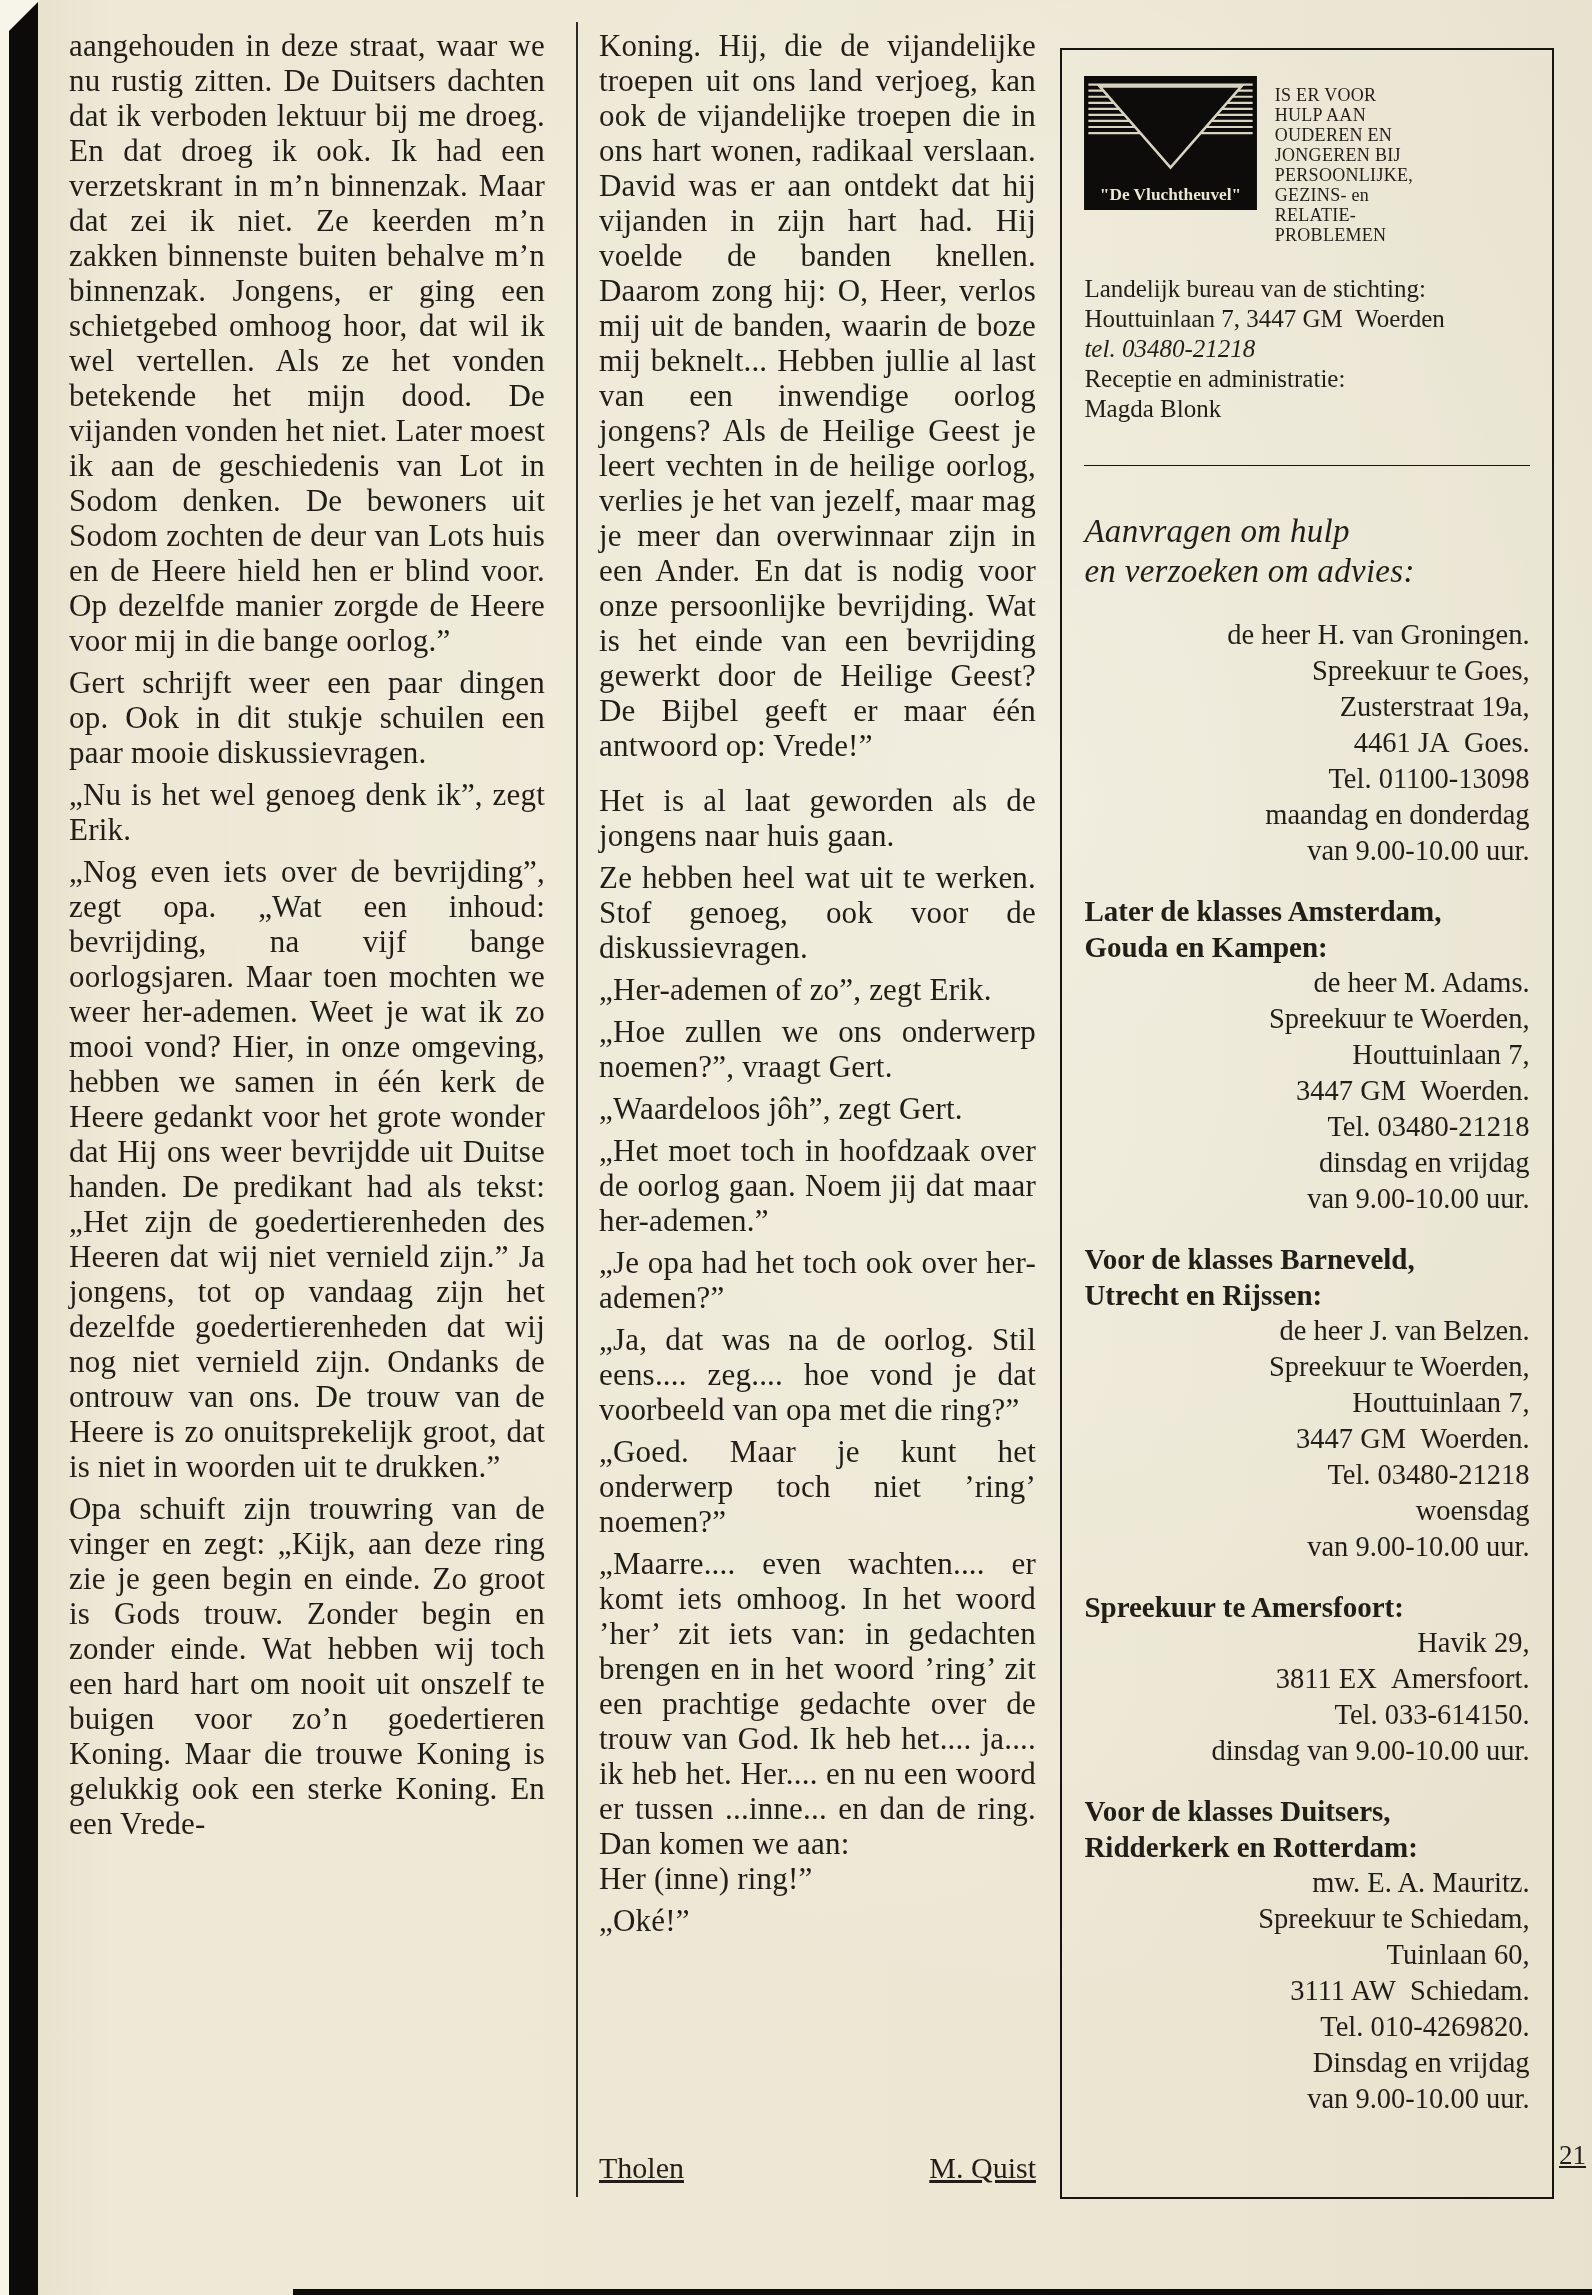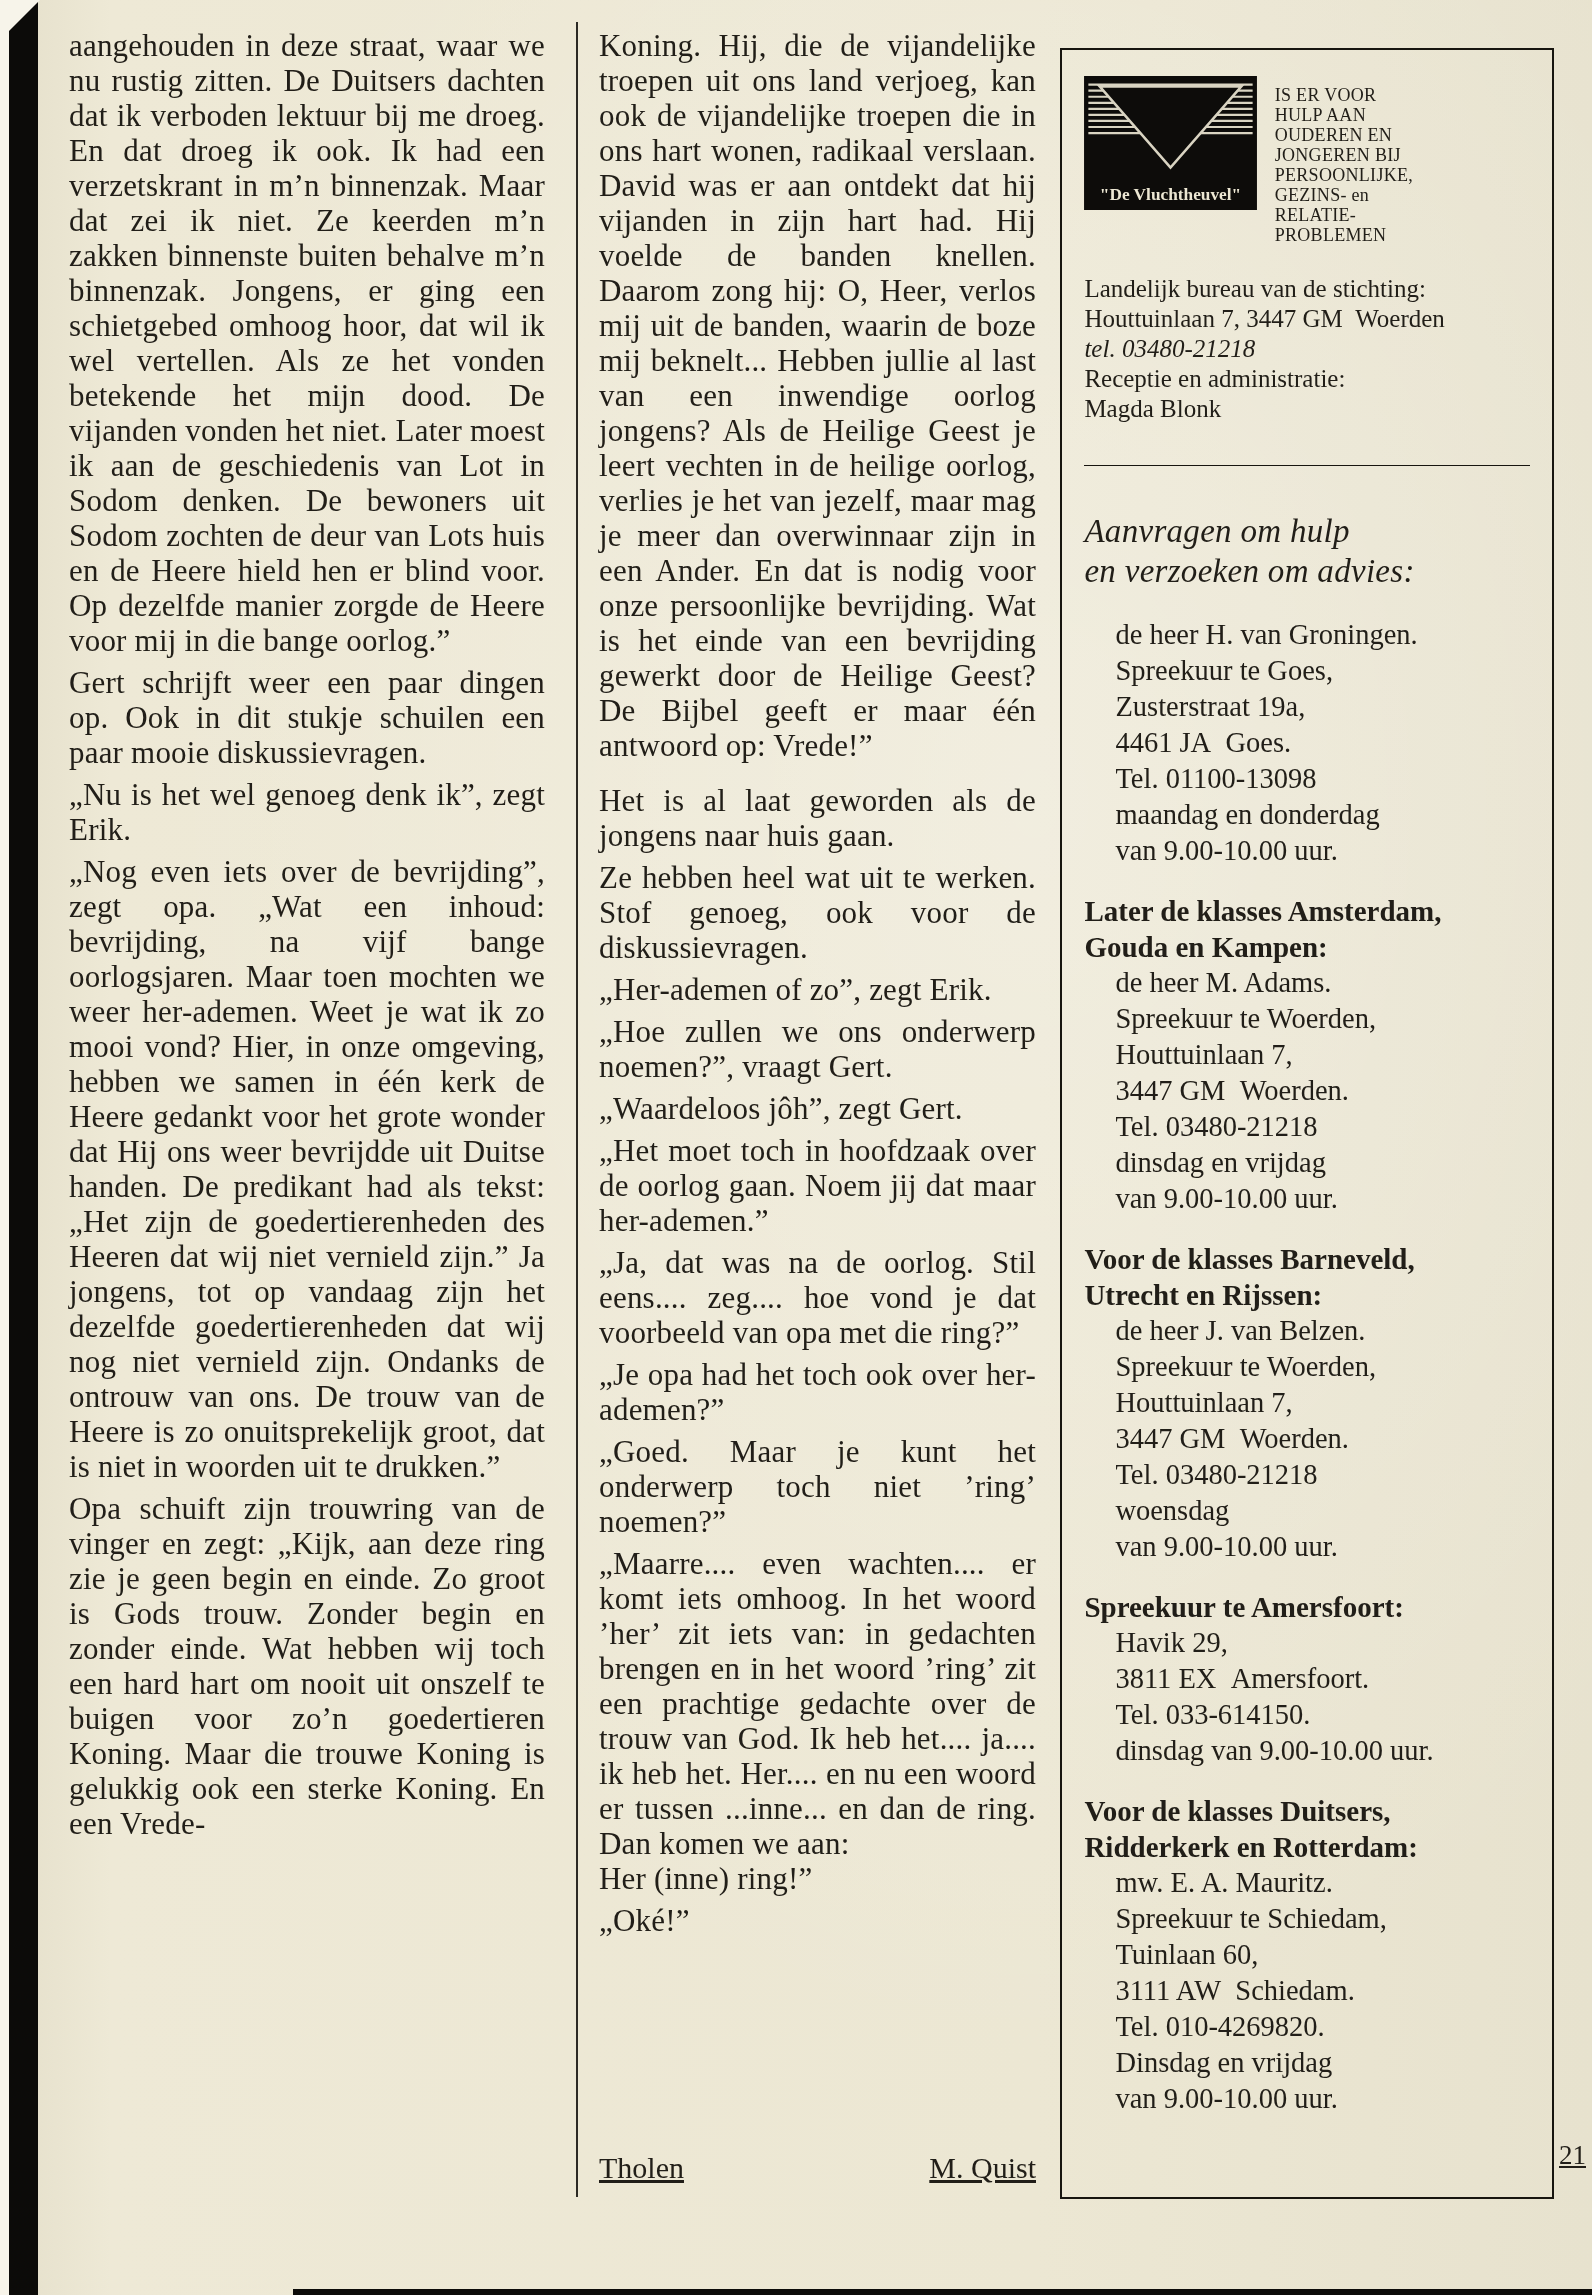--- a/index.html
+++ b/index.html
@@ -38,21 +38,21 @@
   .logo{width:173px;height:134px;flex:0 0 auto;}
   .tagline{font-size:18px;line-height:20px;letter-spacing:0.3px;padding-top:8.6px;}
   .bureau{margin-top:29px;font-size:25px;line-height:30px;}
   .bureau .tel{font-style:italic;}
   .rule{margin:41px 0 0 0;width:100%;height:1.7px;background:#17150f;}
   .ad-heading{margin-top:45px;font-style:italic;font-size:33px;line-height:40px;letter-spacing:0.3px;}
   .sections{margin-top:26px;}
   .section{margin-top:24px;}
   .section:first-of-type{margin-top:0;}
   .section-title{font-weight:bold;font-size:29px;line-height:36px;}
-  .section-body{font-size:28.5px;line-height:36px;padding-left:31px;}
+  .section-body{font-size:28.5px;line-height:36px;padding-left:31px;text-align:right;}
 
   .page-number{position:absolute;left:1559px;top:2140px;font-size:27px;text-decoration:underline;}
 </style>
 </head>
 <body>
 
 <div class="page">
 
   <div class="edge-white"></div>
   <div class="edge-black"></div>
@@ -72,22 +72,22 @@
 
   <div class="col col-mid">
 
   <p class="body-text pre">Koning. Hij, die de vijandelijke troepen uit ons land verjoeg, kan ook de vijandelijke troepen die in ons hart wonen, radikaal verslaan. David was er aan ontdekt dat hij vijanden in zijn hart had. Hij voelde de banden knellen. Daarom zong hij: O, Heer, verlos mij uit de banden, waarin de boze mij beknelt... Hebben jullie al last van een inwendige oorlog jongens? Als de Heilige Geest je leert vechten in de heilige oorlog, verlies je het van jezelf, maar mag je meer dan overwinnaar zijn in een Ander. En dat is nodig voor onze persoonlijke bevrijding. Wat is het einde van een bevrijding gewerkt door de Heilige Geest? De Bijbel geeft er maar één antwoord op: Vrede!”</p>
       <p class="body-text pre">Het is al laat geworden als de jongens naar huis gaan.</p>
       <p class="body-text pre">Ze hebben heel wat uit te werken. Stof genoeg, ook voor de diskussievragen.</p>
       <p class="body-text pre">„Her-ademen of zo”, zegt Erik.</p>
       <p class="body-text pre">„Hoe zullen we ons onderwerp noemen?”, vraagt Gert.</p>
       <p class="body-text pre">„Waardeloos jôh”, zegt Gert.</p>
       <p class="body-text pre">„Het moet toch in hoofdzaak over de oorlog gaan. Noem jij dat maar her-ademen.”</p>
+      <p class="body-text pre">„Je opa had het toch ook over her-ademen?”</p>
       <p class="body-text pre">„Ja, dat was na de oorlog. Stil eens.... zeg.... hoe vond je dat voorbeeld van opa met die ring?”</p>
-      <p class="body-text pre">„Je opa had het toch ook over her-ademen?”</p>
       <p class="body-text pre">„Goed. Maar je kunt het onderwerp toch niet ’ring’ noemen?”</p>
       <p class="body-text pre">„Maarre.... even wachten.... er komt iets omhoog. In het woord ’her’ zit iets van: in gedachten brengen en in het woord ’ring’ zit een prachtige gedachte over de trouw van God. Ik heb het.... ja.... ik heb het. Her.... en nu een woord er tussen ...inne... en dan de ring. Dan komen we aan:
 Her (inne) ring!”</p>
       <p class="body-text pre">„Oké!”</p>
     </div>
 
   <div class="mid-footer">
     <span>Tholen</span>
     <span>M. Quist</span>
   </div>

